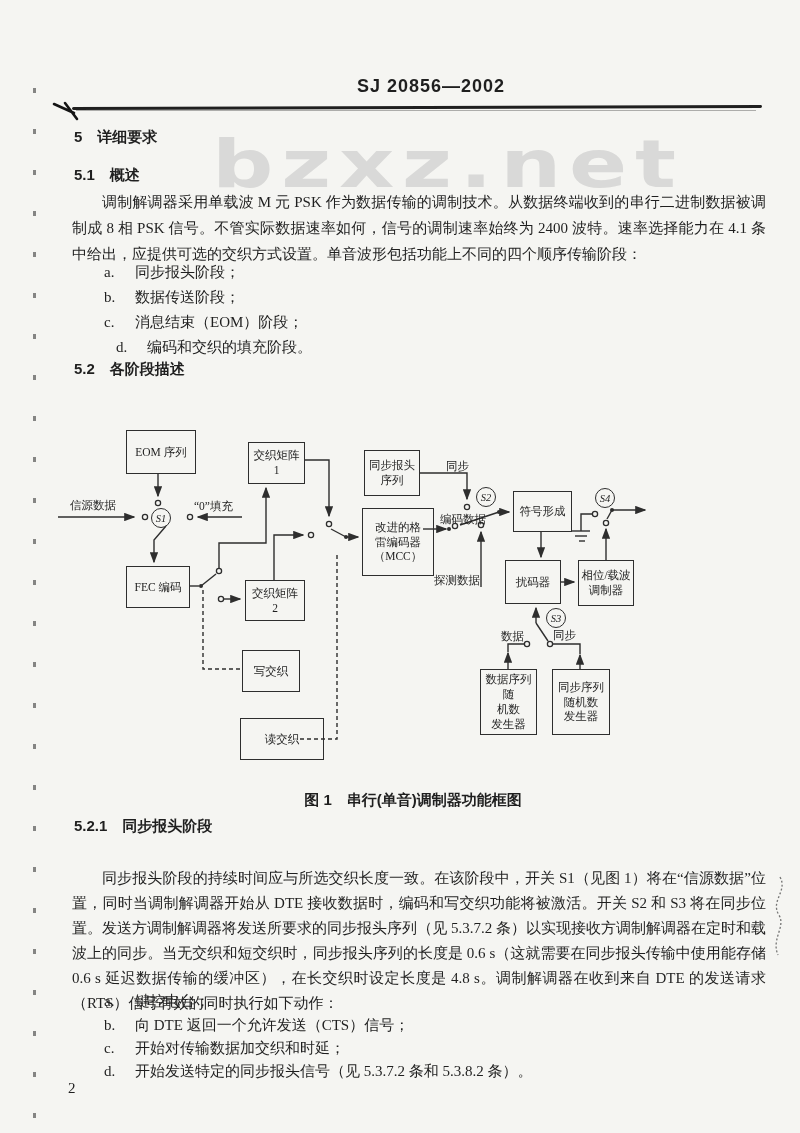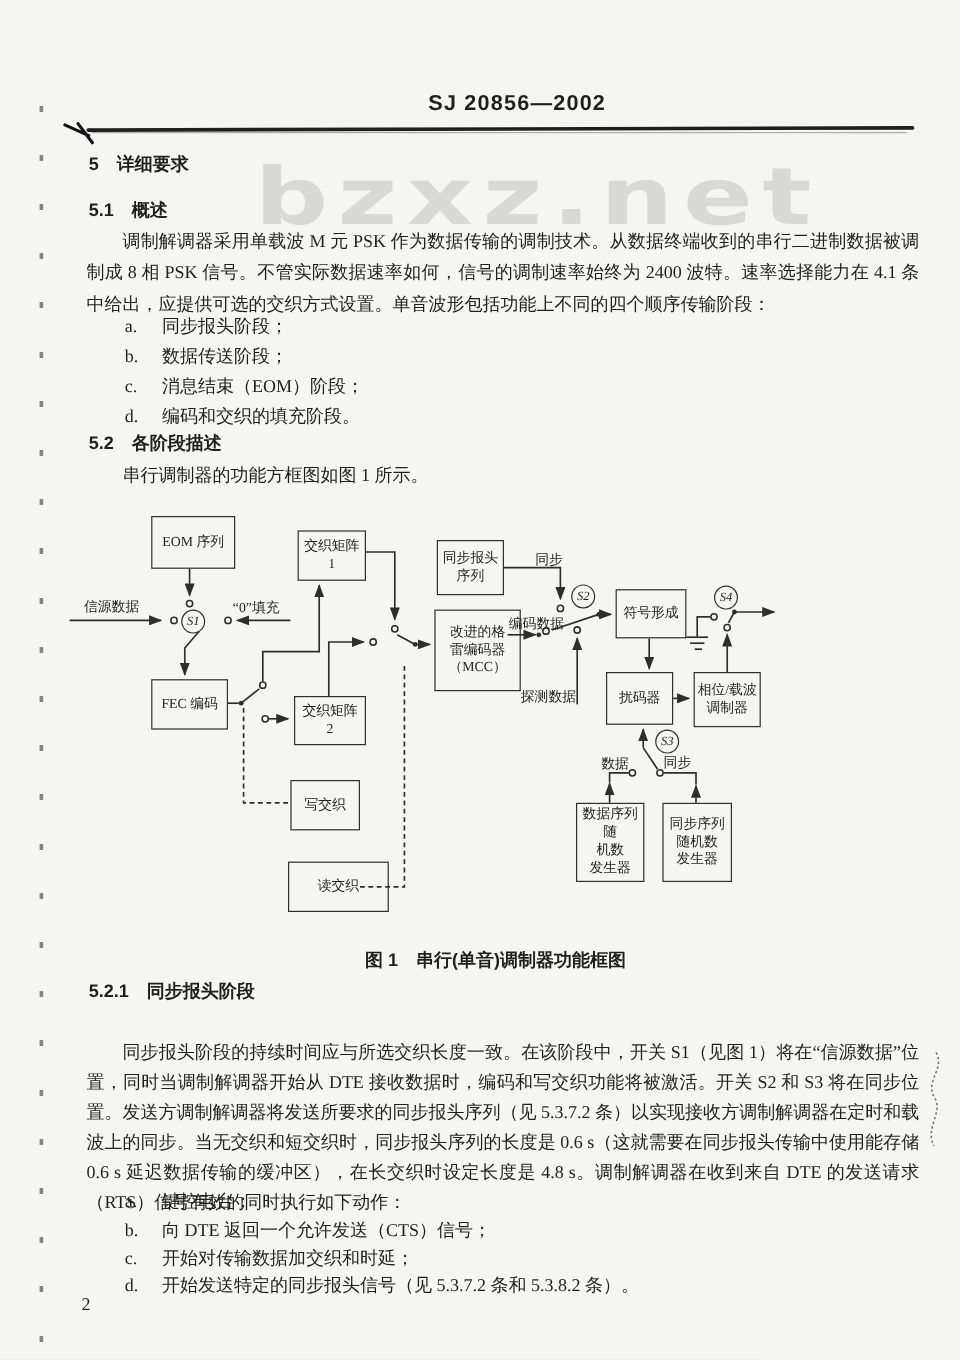--- a/index.html
+++ b/index.html
@@ -76,26 +76,25 @@
 
   <div class="abs li" style="left:104px; top:263px;">
     <span class="marker">a.</span><span>同步报头阶段；</span>
   </div>
   <div class="abs li" style="left:104px; top:288px;">
     <span class="marker">b.</span><span>数据传送阶段；</span>
   </div>
   <div class="abs li" style="left:104px; top:313px;">
     <span class="marker">c.</span><span>消息结束（EOM）阶段；</span>
   </div>
-  <div class="abs li" style="left:104px; top:338px;">
+  <div class="abs li" style="left:116px; top:338px;">
     <span class="marker">d.</span><span>编码和交织的填充阶段。</span>
   </div>
 
   <div class="abs heading" style="left:74px; top:360px;">5.2　各阶段描述</div>
-  <div class="abs para" style="left:72px; top:384px;">串行调制器的功能方框图如图 1 所示。</div>
 
   <div class="abs figure">
     <svg width="800" height="382" viewBox="0 0 800 382">
       <defs>
         <marker id="ah" markerWidth="8" markerHeight="6" refX="7" refY="3" orient="auto">
           <path d="M0,0 L8,3 L0,6 Z" fill="#2e2e2e"></path>
         </marker>
       </defs>
       <g stroke="#2e2e2e" stroke-width="1.4" fill="none">
 
@@ -208,21 +207,21 @@
 发生器</div>
 
     <div class="sw" style="left:151px; top:96px;">S1</div>
     <div class="sw" style="left:476px; top:75px;">S2</div>
     <div class="sw" style="left:546px; top:196px;">S3</div>
     <div class="sw" style="left:595px; top:76px;">S4</div>
 
     <div class="wlabel" style="left:70px;  top:86px;">信源数据</div>
     <div class="wlabel" style="left:194px; top:87px;">“0”填充</div>
     <div class="wlabel" style="left:446px; top:47px;">同步</div>
-    <div class="wlabel" style="left:424px; top:100px;">编码数据</div>
+    <div class="wlabel" style="left:440px; top:100px;">编码数据</div>
     <div class="wlabel" style="left:434px; top:161px;">探测数据</div>
     <div class="wlabel" style="left:501px; top:217px;">数据</div>
     <div class="wlabel" style="left:553px; top:216px;">同步</div>
   </div>
 
   <div class="abs fig-caption">图 1　串行(单音)调制器功能框图</div>
 
   <div class="abs heading" style="left:74px; top:817px;">5.2.1　同步报头阶段</div>
   <div class="abs para tight" style="left:72px; top:866px;">同步报头阶段的持续时间应与所选交织长度一致。在该阶段中，开关 S1（见图 1）将在“信源数据”位置，同时当调制解调器开始从 DTE 接收数据时，编码和写交织功能将被激活。开关 S2 和 S3 将在同步位置。发送方调制解调器将发送所要求的同步报头序列（见 5.3.7.2 条）以实现接收方调制解调器在定时和载波上的同步。当无交织和短交织时，同步报头序列的长度是 0.6 s（这就需要在同步报头传输中使用能存储 0.6 s 延迟数据传输的缓冲区），在长交织时设定长度是 4.8 s。调制解调器在收到来自 DTE 的发送请求（RTS）信号有效的同时执行如下动作：</div>
 

